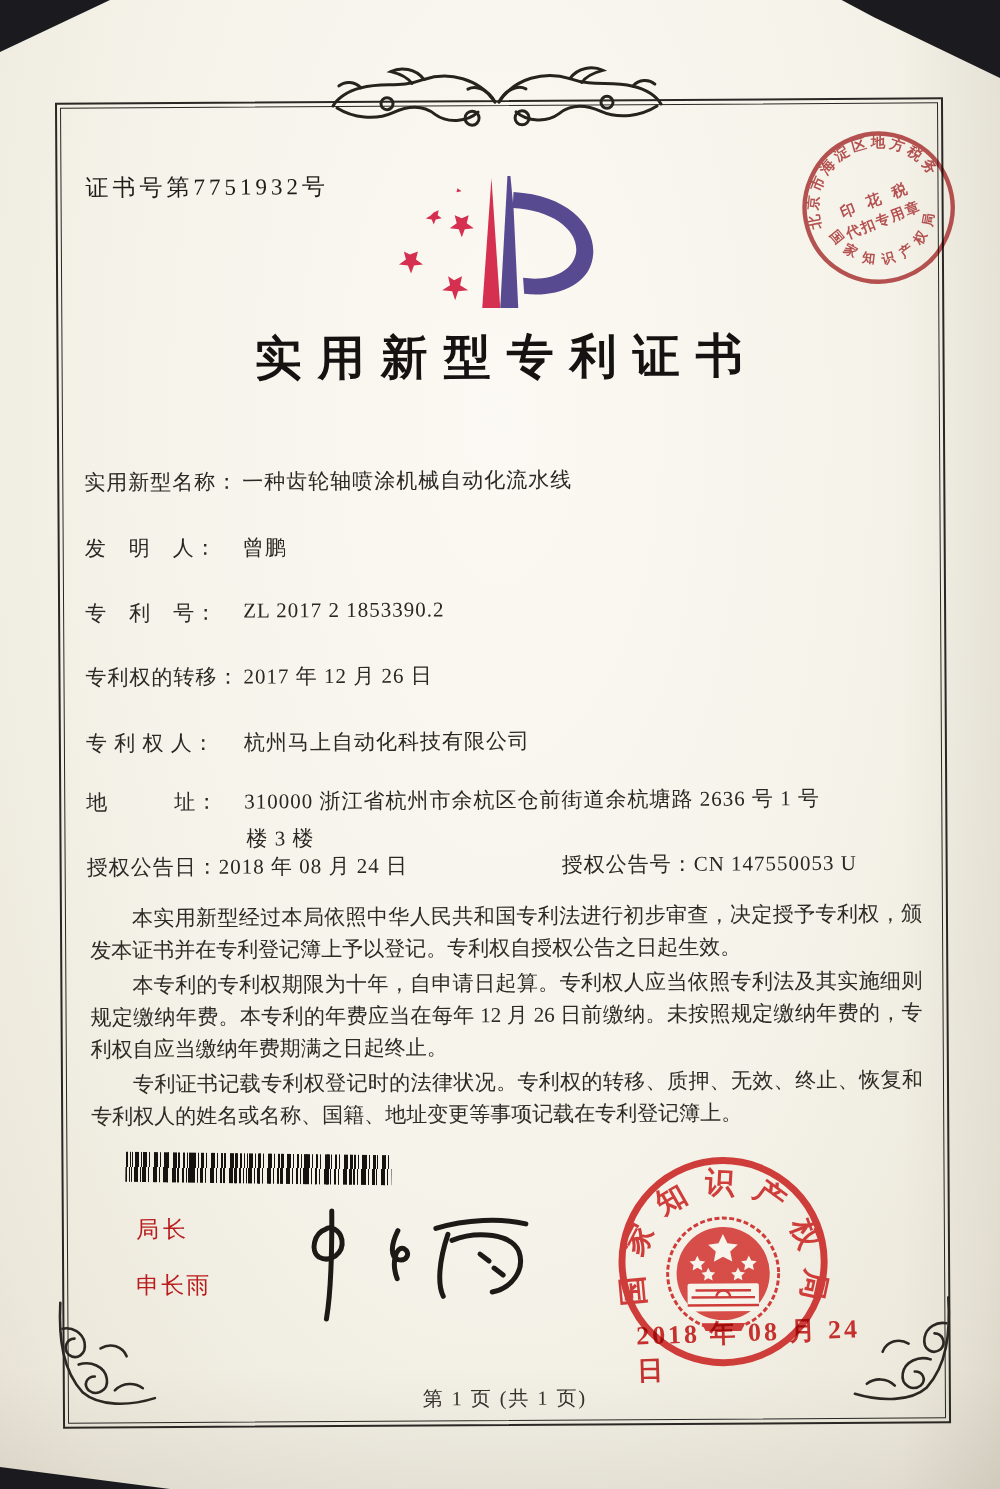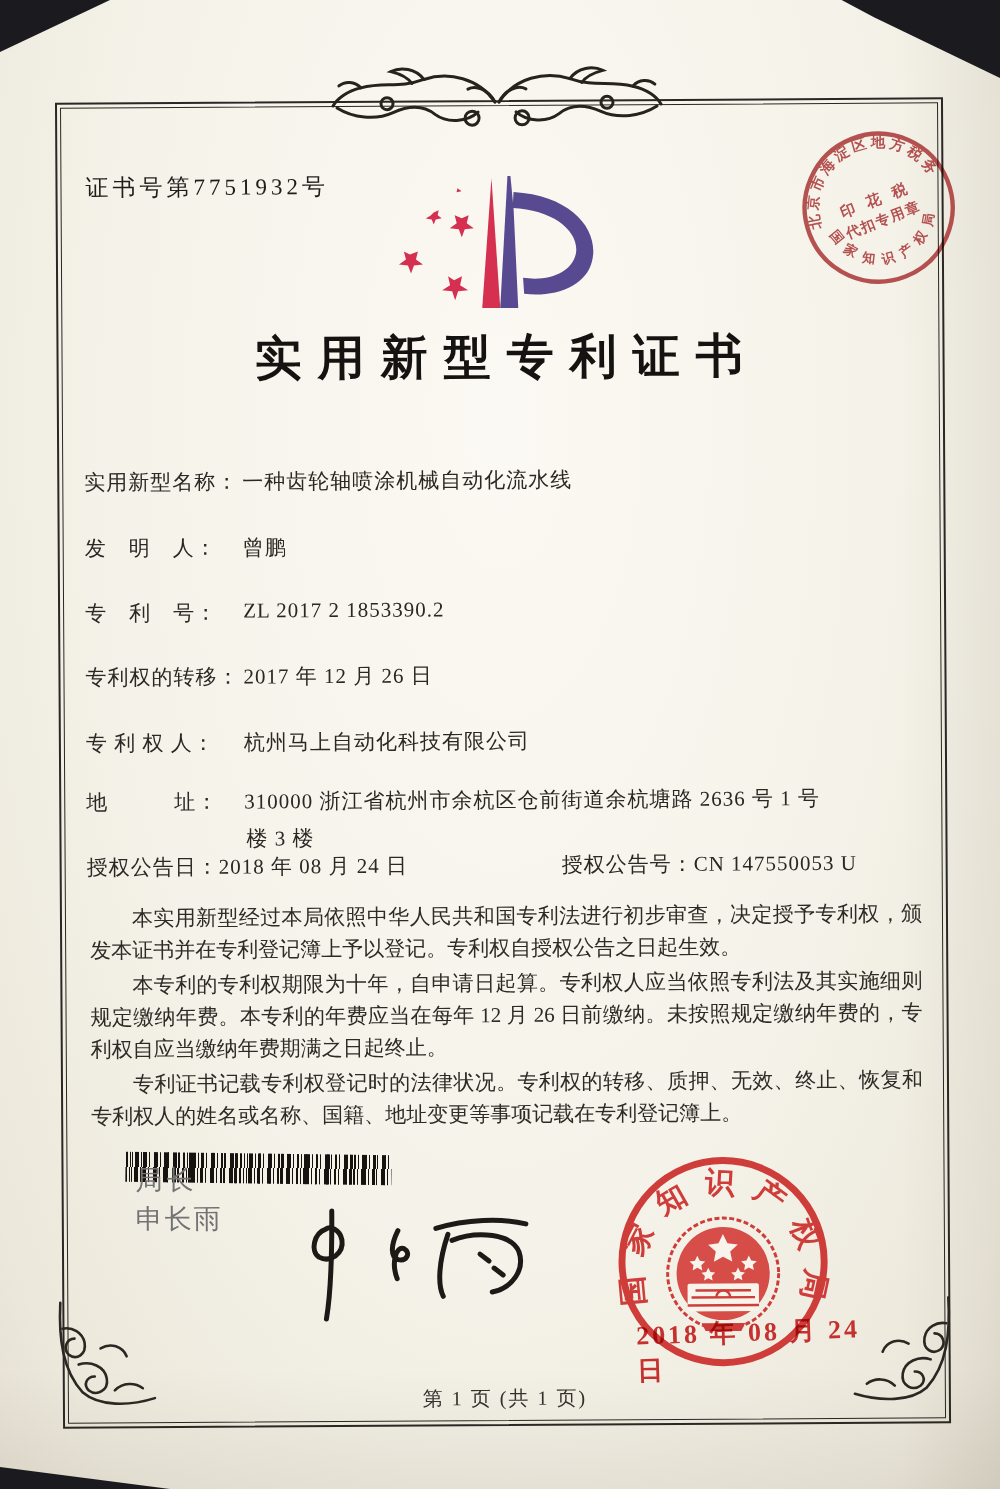--- a/index.html
+++ b/index.html
@@ -44,22 +44,22 @@
 
   .paras{position:absolute;left:88px;right:80px;top:900px;font-size:21px;line-height:32px;
     color:#2e2a26;text-align:justify;}
   .paras p{margin:0 0 3px 0;text-indent:2em;}
 
   .barcode{position:absolute;left:122px;top:1152px;width:266px;height:30px;transform:rotate(1.1deg);
     background:
       repeating-linear-gradient(90deg,#15120f 0 2px,transparent 2px 4px,#15120f 4px 5px,transparent 5px 9px,#15120f 9px 13px,transparent 13px 15px,#15120f 15px 16px,transparent 16px 19px),
       repeating-linear-gradient(90deg,transparent 0 6px,#15120f 6px 7px,transparent 7px 17px,#15120f 17px 20px,transparent 20px 23px);}
 
-  .signer{position:absolute;left:132px;top:1160px;font-size:27px;letter-spacing:4px;color:#737373;}
-  .signer .l2{margin-top:3px;letter-spacing:2px;}
+  .signer{position:absolute;left:132px;top:1212px;font-size:23px;letter-spacing:4px;color:#b91c1c;}
+  .signer .l2{margin-top:25px;letter-spacing:2px;}
   .signature{position:absolute;left:282px;top:1198px;}
 
   .seal{position:absolute;left:610px;top:1154px;mix-blend-mode:multiply;opacity:.93;}
   .seal-date{position:absolute;left:632px;top:1316px;width:260px;font-size:26px;font-weight:700;
     color:#c5312e;letter-spacing:3px;transform:rotate(-1.5deg);mix-blend-mode:multiply;}
 
   .tax-stamp{position:absolute;left:793px;top:122px;transform:rotate(-21deg);opacity:.85;mix-blend-mode:multiply;}
 
   .footer{position:absolute;left:0;width:1000px;top:1385px;text-align:center;font-size:20px;
     letter-spacing:2px;color:#35302b;}

